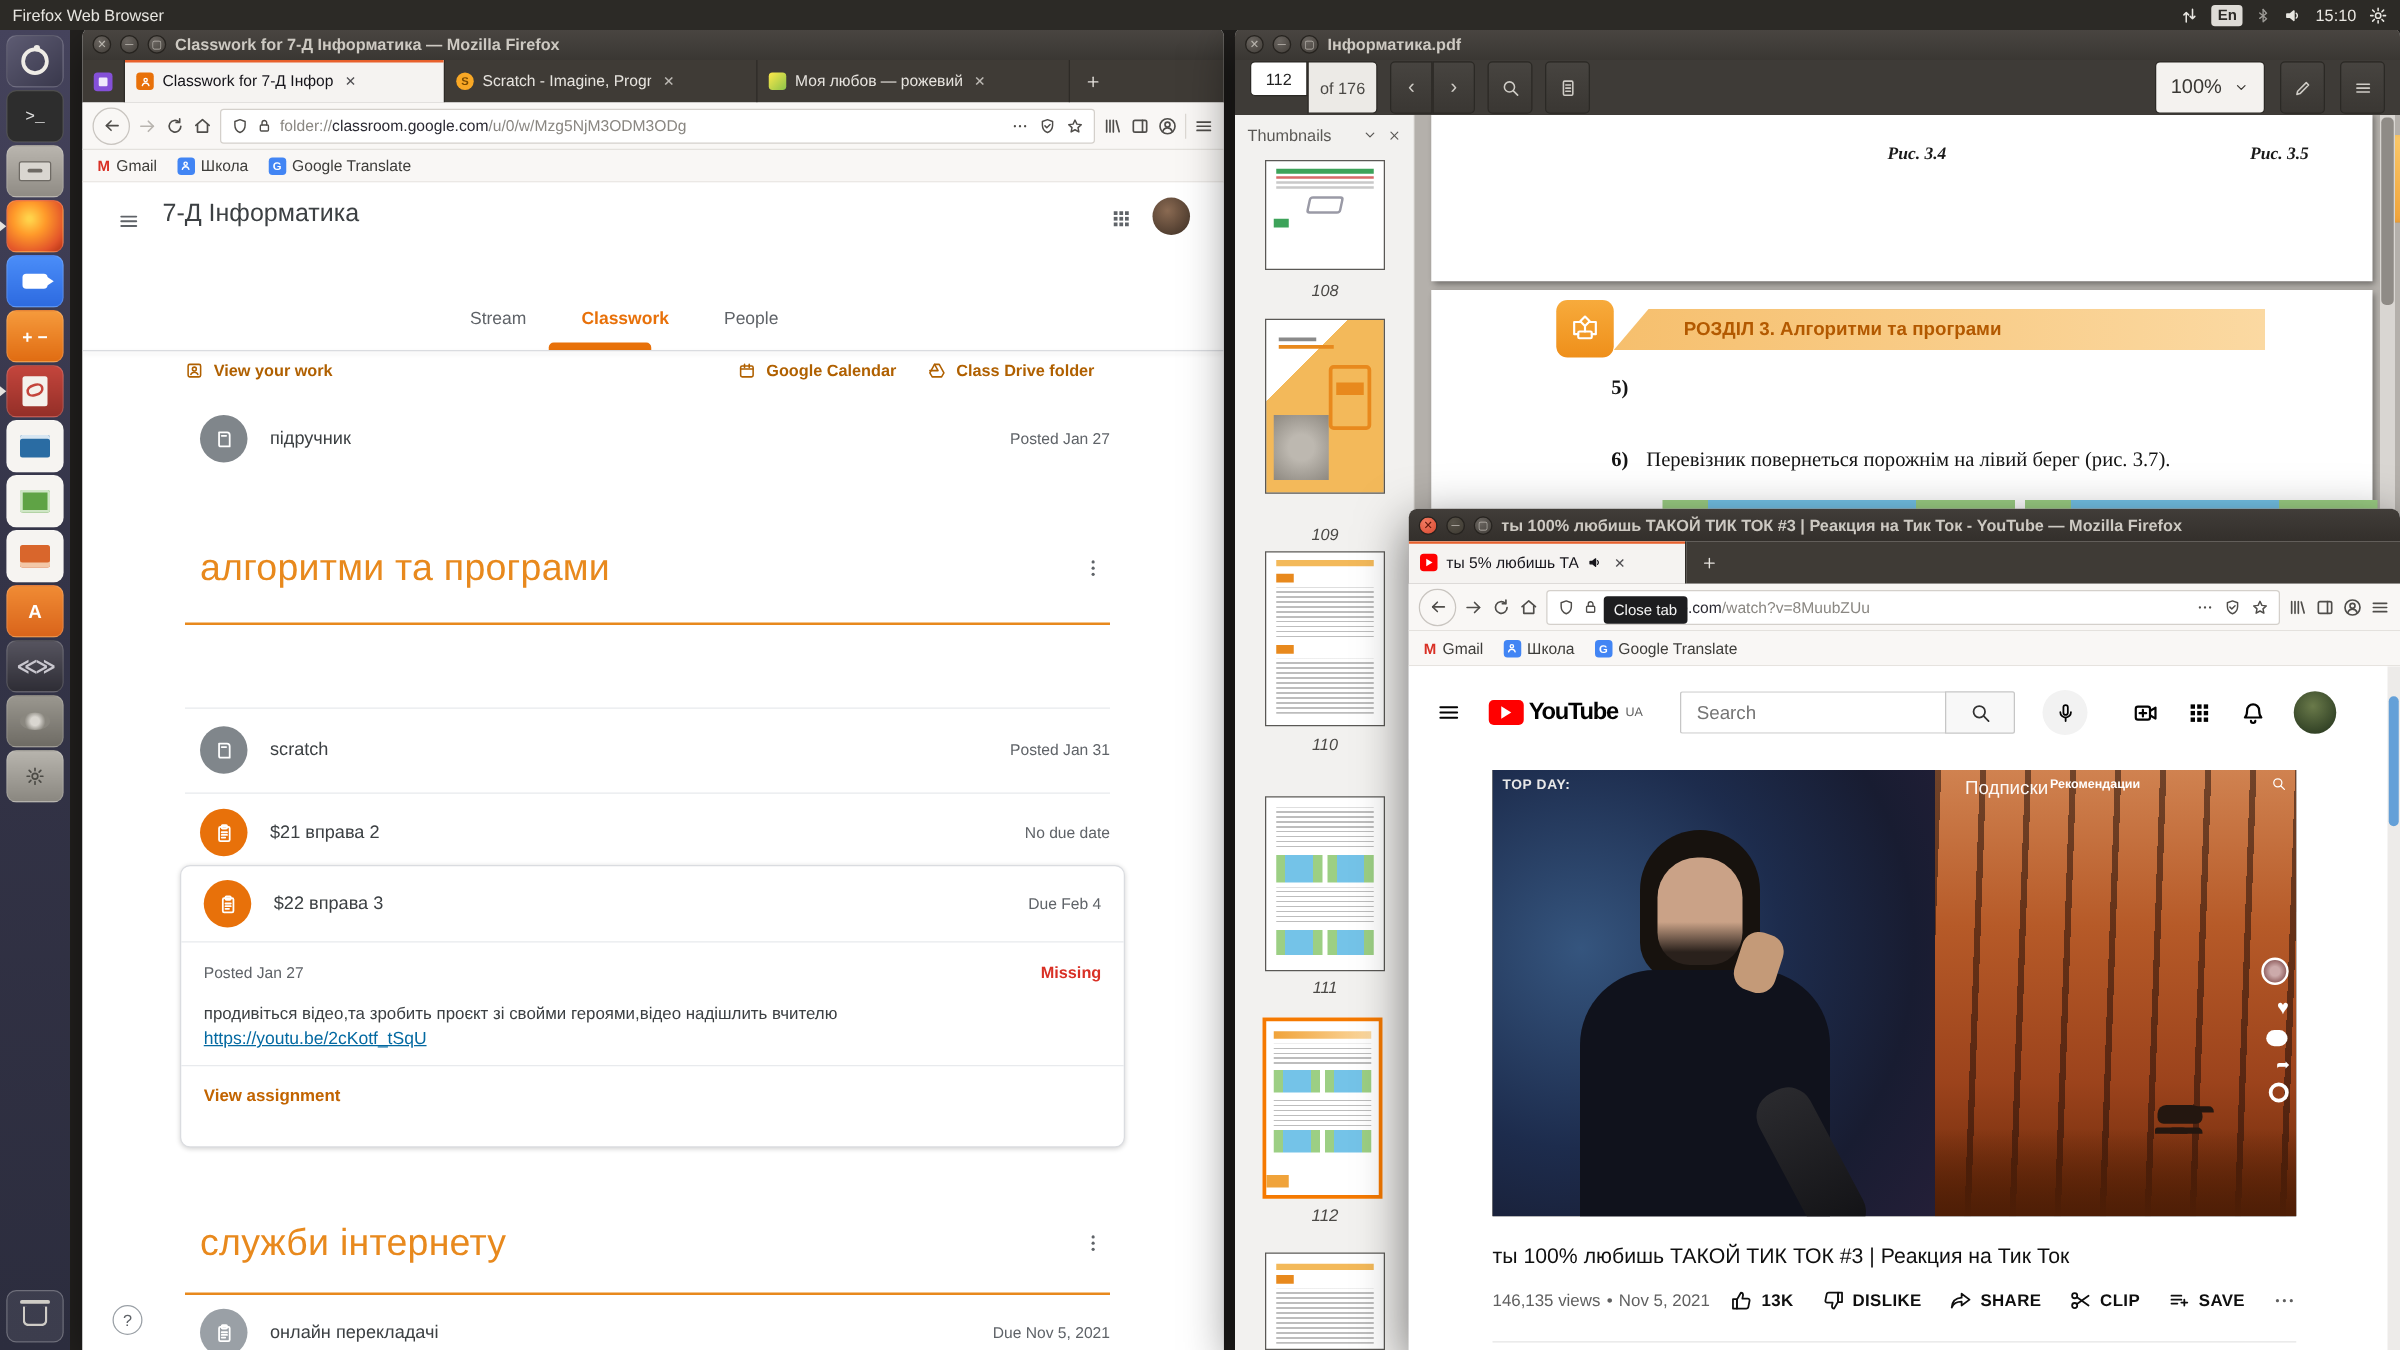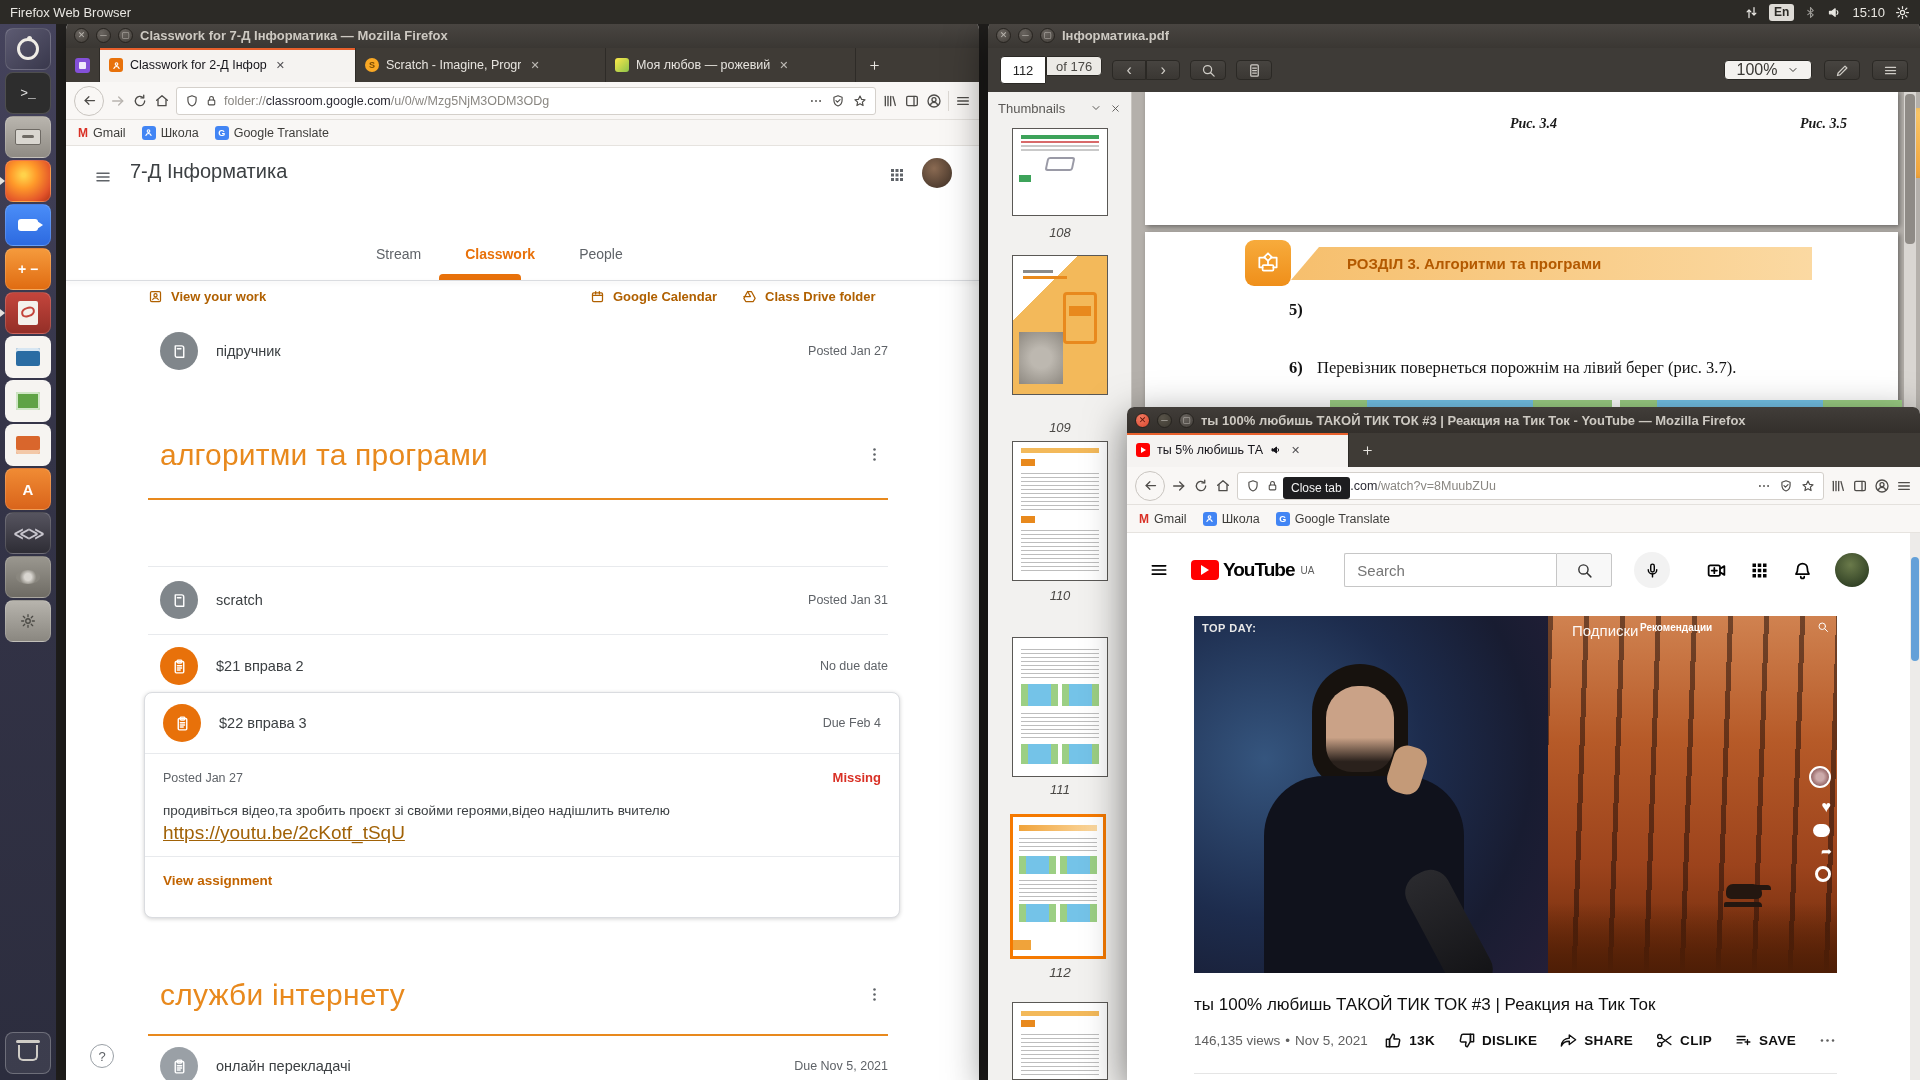--- a/index.html
+++ b/index.html
@@ -42,21 +42,21 @@
   
   .gc-content{position:absolute;left:0;top:124px;width:913px;height:934px;background:#fff;overflow:hidden;color:#3c4043}
   .gc-row-title{font-size:14.5px;color:#3c4043}
   .gc-meta{font-size:12.5px;color:#5f6368}
   .circle-ic{width:38px;height:38px;border-radius:50%;display:flex;align-items:center;justify-content:center;color:#fff}
   .gc-div{position:absolute;left:82px;width:740px;height:1px;background:#e8eaed}
   .gc-heading{font-size:30px;color:#e8891d;letter-spacing:.2px}
 
   
   .ev-toolbar{position:absolute;left:0;top:26px;right:0;height:44px;background:#3e3b37;display:flex;align-items:center;padding:0 12px;gap:10px;color:#d8d5d0}
-  .ev-btn{height:20px;border:1px solid #2b2925;border-radius:4px;background:linear-gradient(#474440,#3a3733);display:flex;align-items:center;justify-content:center;color:#cfccc6;padding:0 9px}
+  .ev-btn{height:42px;border:1px solid #2b2925;border-radius:4px;background:linear-gradient(#474440,#3a3733);display:flex;align-items:center;justify-content:center;color:#cfccc6;padding:0 9px}
   .ev-sidebar{position:absolute;left:0;top:70px;width:144px;bottom:0;background:#f2f1ef;border-right:1px solid #c9c6c1}
   .thumbpage{position:absolute;left:24px;width:96px;background:#fff;border:1px solid #5a5855;overflow:hidden}
   .thumblabel{position:absolute;left:0;width:144px;text-align:center;font-style:italic;font-size:13px;color:#4a4845}
   .ev-main{position:absolute;left:144px;top:70px;right:0;bottom:0;background:#b4b0ab;overflow:hidden}
   .pdfpage{position:absolute;left:13px;width:753px;background:#fff;box-shadow:2px 2px 5px rgba(0,0,0,.4)}
   .serif{font-family:"Liberation Serif","DejaVu Serif",serif}
 
   
   .yt-content{position:absolute;left:0;top:126px;width:793px;height:547px;background:#fff;overflow:hidden}
   .yt-header{position:absolute;left:0;top:0;width:781px;height:74px;background:#fff;display:flex;align-items:center;padding:0 22px;gap:22px;color:#030303}
@@ -358,21 +358,21 @@
         <span style="width:15px;height:15px;border-radius:3px;background:#8450d8;display:inline-flex;align-items:center;justify-content:center">
           <span style="width:7px;height:7px;background:#efe9fb;border-radius:1px"></span>
         </span>
       </div>
     <div class="tab active" style="width:256px">
       <span class="favsq" style="background:#e8710a">
           <svg class="ic" style="width:9px;height:9px;stroke-width:3">
             <use href="#i-person"></use>
           </svg>
         </span>
-      <span style="overflow:hidden;text-overflow:ellipsis;max-width:180px">Classwork for 2-Д Інфор</span>
+      <span style="overflow:hidden;text-overflow:ellipsis;max-width:180px">Classwork for 7-Д Інфор</span>
       <span class="tx">✕</span>
     </div>
     <div class="tab" style="width:250px">
       <span class="favsq" style="background:#f9a825;border-radius:50%;color:#7a4a00">S</span>
       <span style="overflow:hidden;text-overflow:ellipsis;max-width:180px">Scratch - Imagine, Progr</span>
       <span class="tx">✕</span>
     </div>
     <div class="tab" style="width:250px">
       <span class="favsq" style="background:linear-gradient(135deg,#ffe94a,#8bc34a)"></span>
       <span style="overflow:hidden;text-overflow:ellipsis;max-width:180px">Моя любов — рожевий</span>
@@ -536,21 +536,21 @@
           </span>
         <span class="gc-row-title">$22 вправа 3</span>
         <span class="gc-meta" style="margin-left:auto">Due Feb 4</span>
       </div>
       <div style="height:1px;background:#e8eaed"></div>
       <div class="flex" style="padding:16px 18px 0;font-size:12.5px;color:#5f6368">
         <span>Posted Jan 27</span>
         <span style="margin-left:auto;color:#d93025;font-weight:bold;font-size:13px">Missing</span>
       </div>
       <div style="padding:18px 18px 0;font-size:13.5px;color:#3c4043">продивіться відео,та зробить проєкт зі свойми героями,відео надішлить вчителю</div>
-      <div style="padding:4px 18px 12px"><a style="font-size:19px;color:#a16207" href="#">https://youtu.be/2cKotf_tSqU</a></div>
+      <div style="padding:4px 18px 12px"><a style="font-size:14px;color:#0369a1" href="#">https://youtu.be/2cKotf_tSqU</a></div>
       <div style="height:1px;background:#e8eaed"></div>
       <div class="flex" style="height:46px;padding:0 18px">
         <span style="font-size:13.5px;font-weight:bold;color:#c26401">View assignment</span>
       </div>
     </div>
 
     <div class="abs gc-heading" style="left:94px;top:832px">служби інтернету</div>
     <svg class="ic" style="position:absolute;left:800px;top:840px;width:17px;height:17px;color:#5f6368">
         <use href="#i-dotsv"></use>
       </svg>

